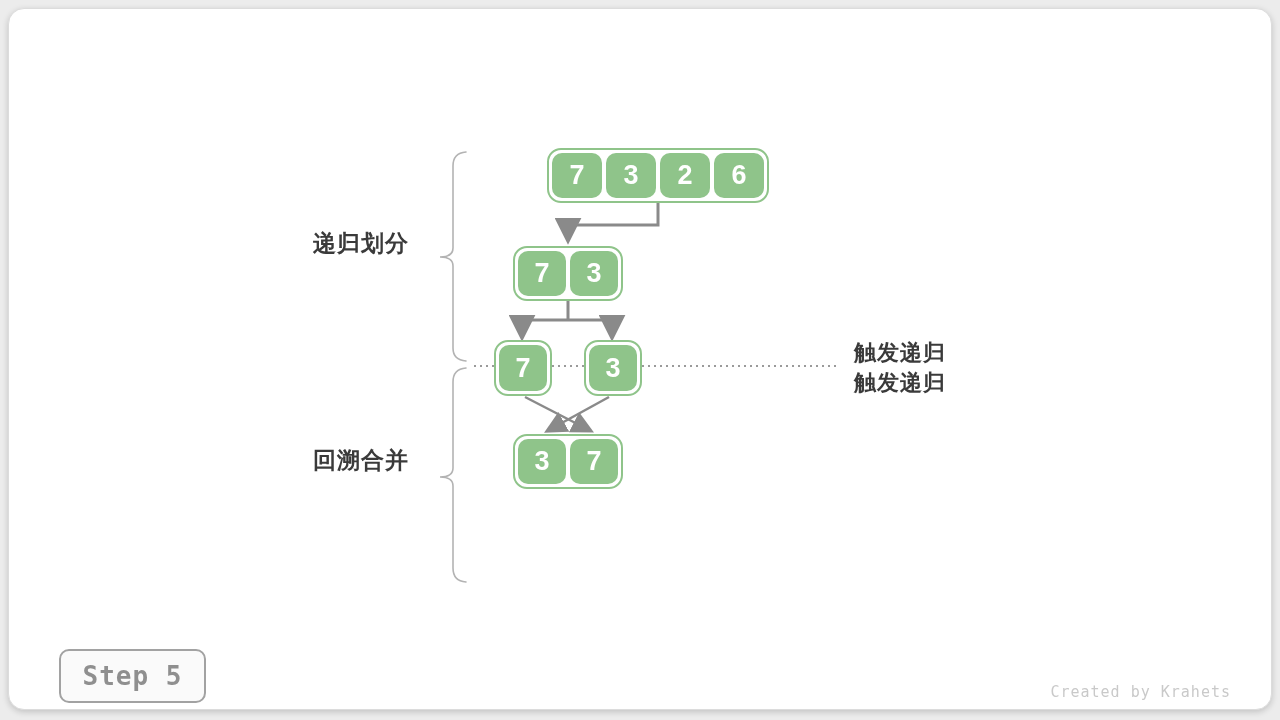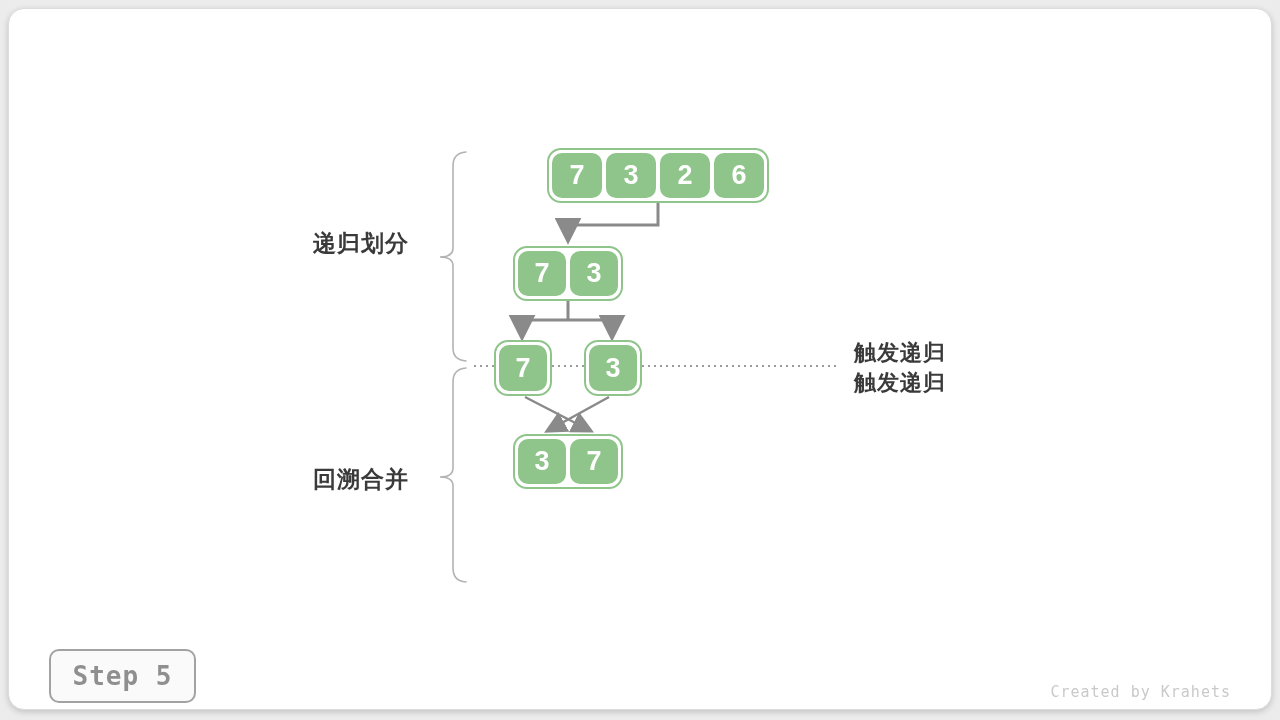--- a/index.html
+++ b/index.html
@@ -50,35 +50,35 @@
   
   .side-label {
     position: absolute;
     font-size: 23px;
     font-weight: bold;
     color: var(--label-dark, #3A3A3A);
     letter-spacing: 1px;
     white-space: nowrap;
   }
   .label-divide { right: 862px; top: 219px; }
-  .label-merge  { right: 862px; top: 455px; }
+  .label-merge  { right: 862px; top: 436px; }
   .label-terminate {
     position: absolute;
     left: 845px; top: 329px;
     font-size: 22px;
     font-weight: bold;
     color: var(--label-dark, #3A3A3A);
     line-height: 30px;
     letter-spacing: 1px;
     white-space: nowrap;
   }
   
   .step-badge {
     position: absolute;
-    left: 40px; top: 640px;
+    left: 50px; top: 640px;
     width: 147px; height: 54px;
     background: #fafafa;
     border: 2px solid #a2a2a2;
     border-radius: 10px;
     display: flex;
     align-items: center;
     justify-content: center;
     font-family: "DejaVu Sans Mono", monospace;
     font-size: 26px;
     font-weight: bold;

